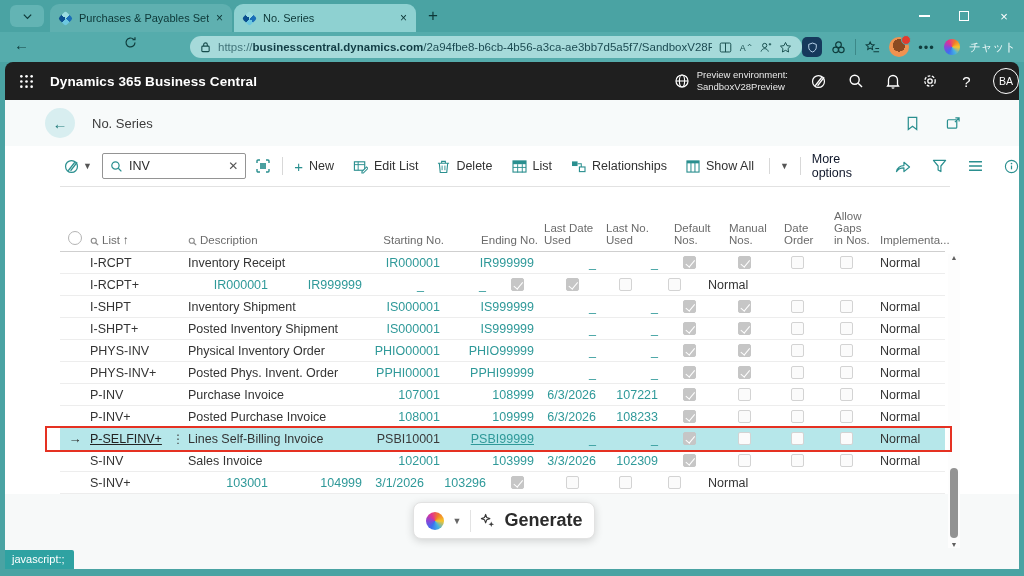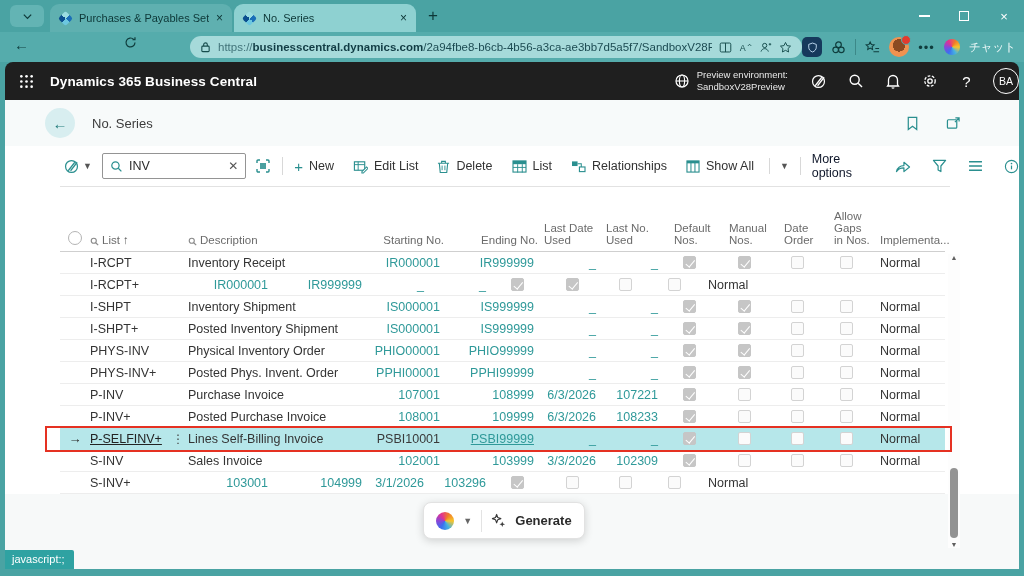--- a/index.html
+++ b/index.html
@@ -131,21 +131,21 @@
   .grow.hl [data-field="ending_no"] { text-decoration:underline; }
   .redbox { position:absolute; left:-15px; top:174px; width:907px; height:26px;
             border:2px solid #e53122; z-index:3; pointer-events:none; }
 
   
   .bottom-band { flex:1; background:#f7f9f9; display:flex; justify-content:center; align-items:flex-start; }
   .copilot-bar { margin-top:8px; height:37px; background:#fff; border:1px solid #e2e2e2; border-radius:8px;
                  box-shadow:0 2px 8px rgba(0,0,0,.16); display:flex; align-items:center; padding:0 12px; gap:9px; transform:translateX(-8px); }
   .cb-chev { color:#666; font-size:9px; }
   .cb-sep { width:1px; height:22px; background:#e3e3e3; }
-  .gen-label { font-size:13px; color:#2b2b2b; font-weight:bold; }
+  .gen-label { font-size:18px; color:#2b2b2b; font-weight:bold; }
   .sparkle { color:#3a3a3a; display:flex; }
 
   
   .vscroll { position:absolute; left:943px; top:154px; width:12px; height:294px; background:#fdfdfd; }
   .vs-arrow { position:absolute; left:0; width:12px; text-align:center; font-size:7px; color:#606060; }
   .vs-up { top:0; } .vs-down { bottom:0; }
   .vs-thumb { position:absolute; left:2px; top:214px; width:8px; height:70px; background:#939393; border-radius:4px; }
 
   
   .status-badge { position:absolute; left:0; bottom:0; background:#2fa2a2; color:#fff; font-size:11px;

